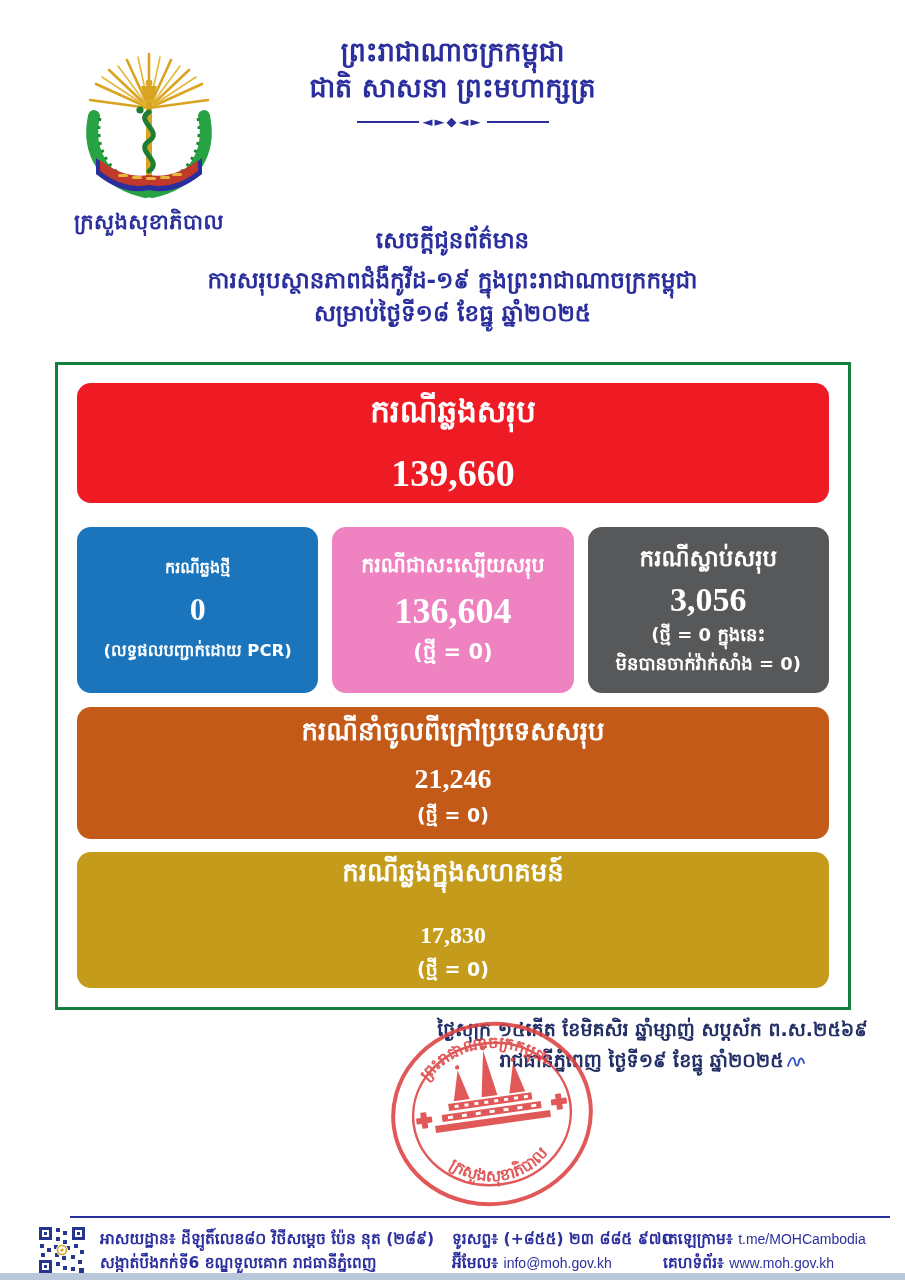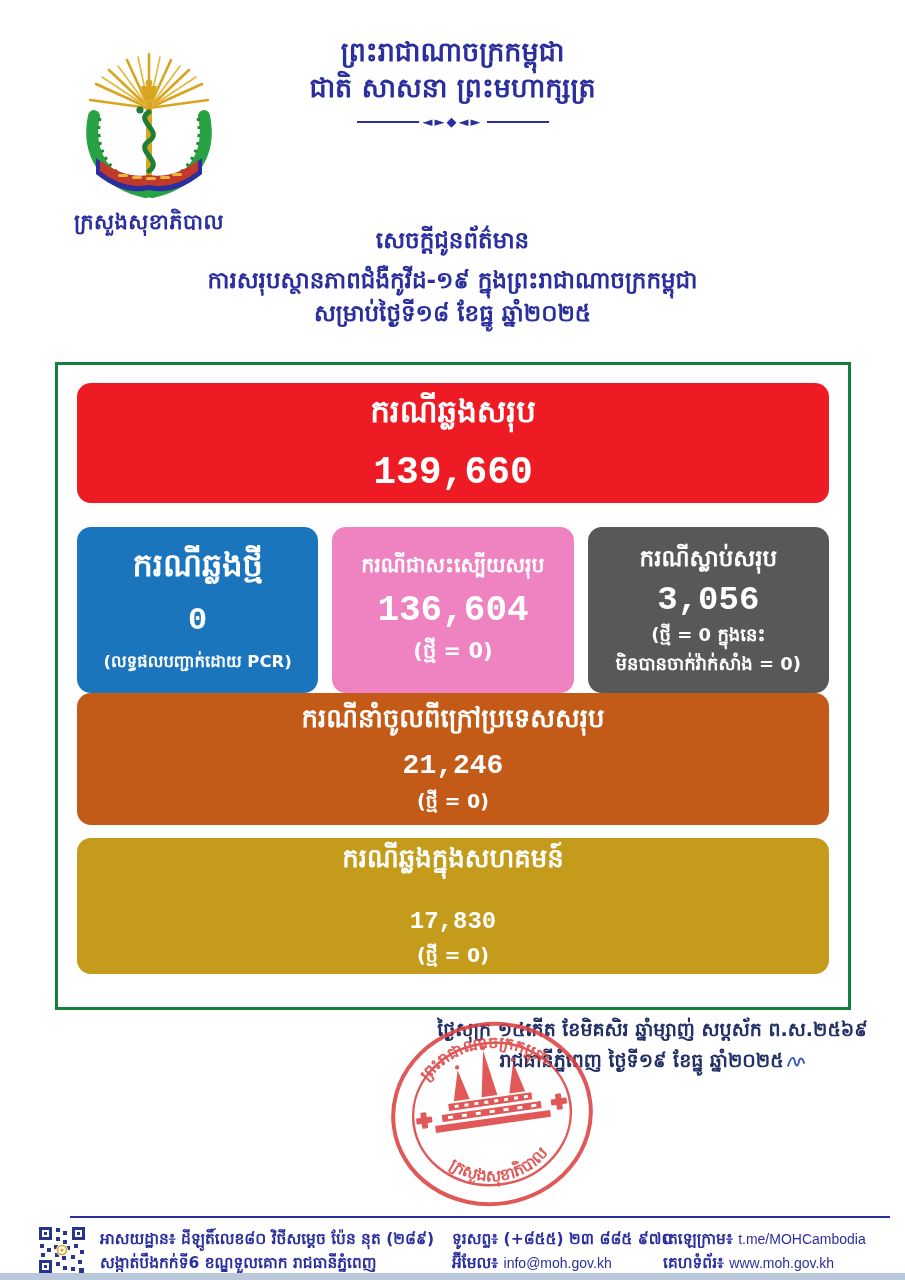--- a/index.html
+++ b/index.html
@@ -22,40 +22,40 @@
   .title-block{position:absolute;left:0;top:224px;width:100%;text-align:center;
                color:#2b2f9e;font-weight:bold;font-size:23px;line-height:33px;}
   .title-block .t3{margin-top:7px;}
 
   
   .main-box{position:absolute;left:55px;top:362px;width:796px;height:648px;
             border:3px solid #15803d;box-sizing:border-box;background:#fff;padding:18px 19px;}
   .card{border-radius:14px;color:#fff;text-align:center;display:flex;flex-direction:column;
         align-items:center;justify-content:center;box-sizing:border-box;}
   .card .label{font-weight:bold;}
-  .card .value{font-family:Liberation Mono, monospace;font-weight:bold;}
+  .card .value{font-family:Liberation Serif, serif;font-weight:bold;}
   .card .note{font-weight:bold;}
 
   .card-total{height:120px;}
   .card-total .label{font-size:31px;}
   .card-total .value{font-size:38px;margin-top:14px;}
 
   .mid-row{display:flex;gap:14px;margin-top:24px;height:166px;}
   .mid-row .card{flex:1;}
-  .card-new .label{font-size:32px;}
+  .card-new .label{font-size:16px;}
   .card-new .value{font-size:32px;margin-top:10px;}
   .card-new .note{font-size:16.5px;margin-top:12px;}
   .card-recovered .label{font-size:20.5px;font-family:Liberation Mono, monospace;}
   .card-recovered .value{font-size:36px;margin-top:8px;}
   .card-recovered .note{font-size:21px;margin-top:6px;}
   .card-deaths .label{font-size:23px;}
   .card-deaths .value{font-size:34px;margin-top:4px;}
   .card-deaths .note{font-size:18px;line-height:27px;margin-top:2px;}
 
-  .card-imported{height:132px;}
+  .card-imported{height:132px;margin-top:14px;}
   .card-imported .label{font-size:26px;}
   .card-imported .value{font-size:28px;margin-top:10px;}
   .card-imported .note{font-size:19px;margin-top:8px;}
 
   .card-community{height:136px;margin-top:13px;}
   .card-community .label{font-size:26px;}
   .card-community .value{font-size:24px;margin-top:28px;}
   .card-community .note{font-size:19px;margin-top:8px;}
 
   

